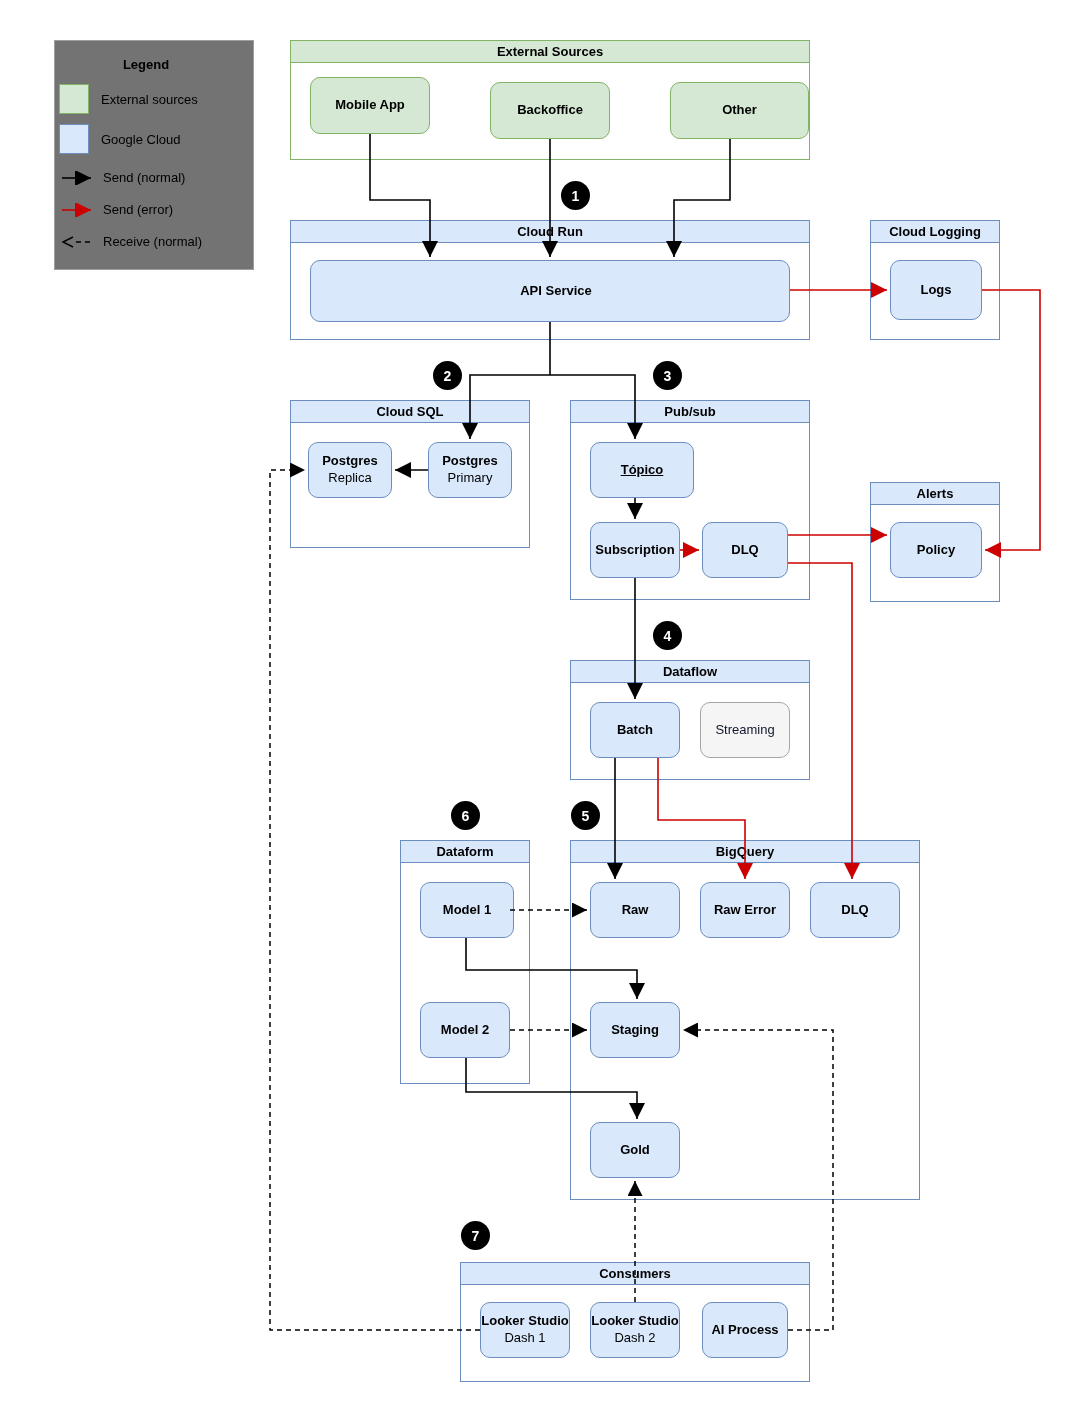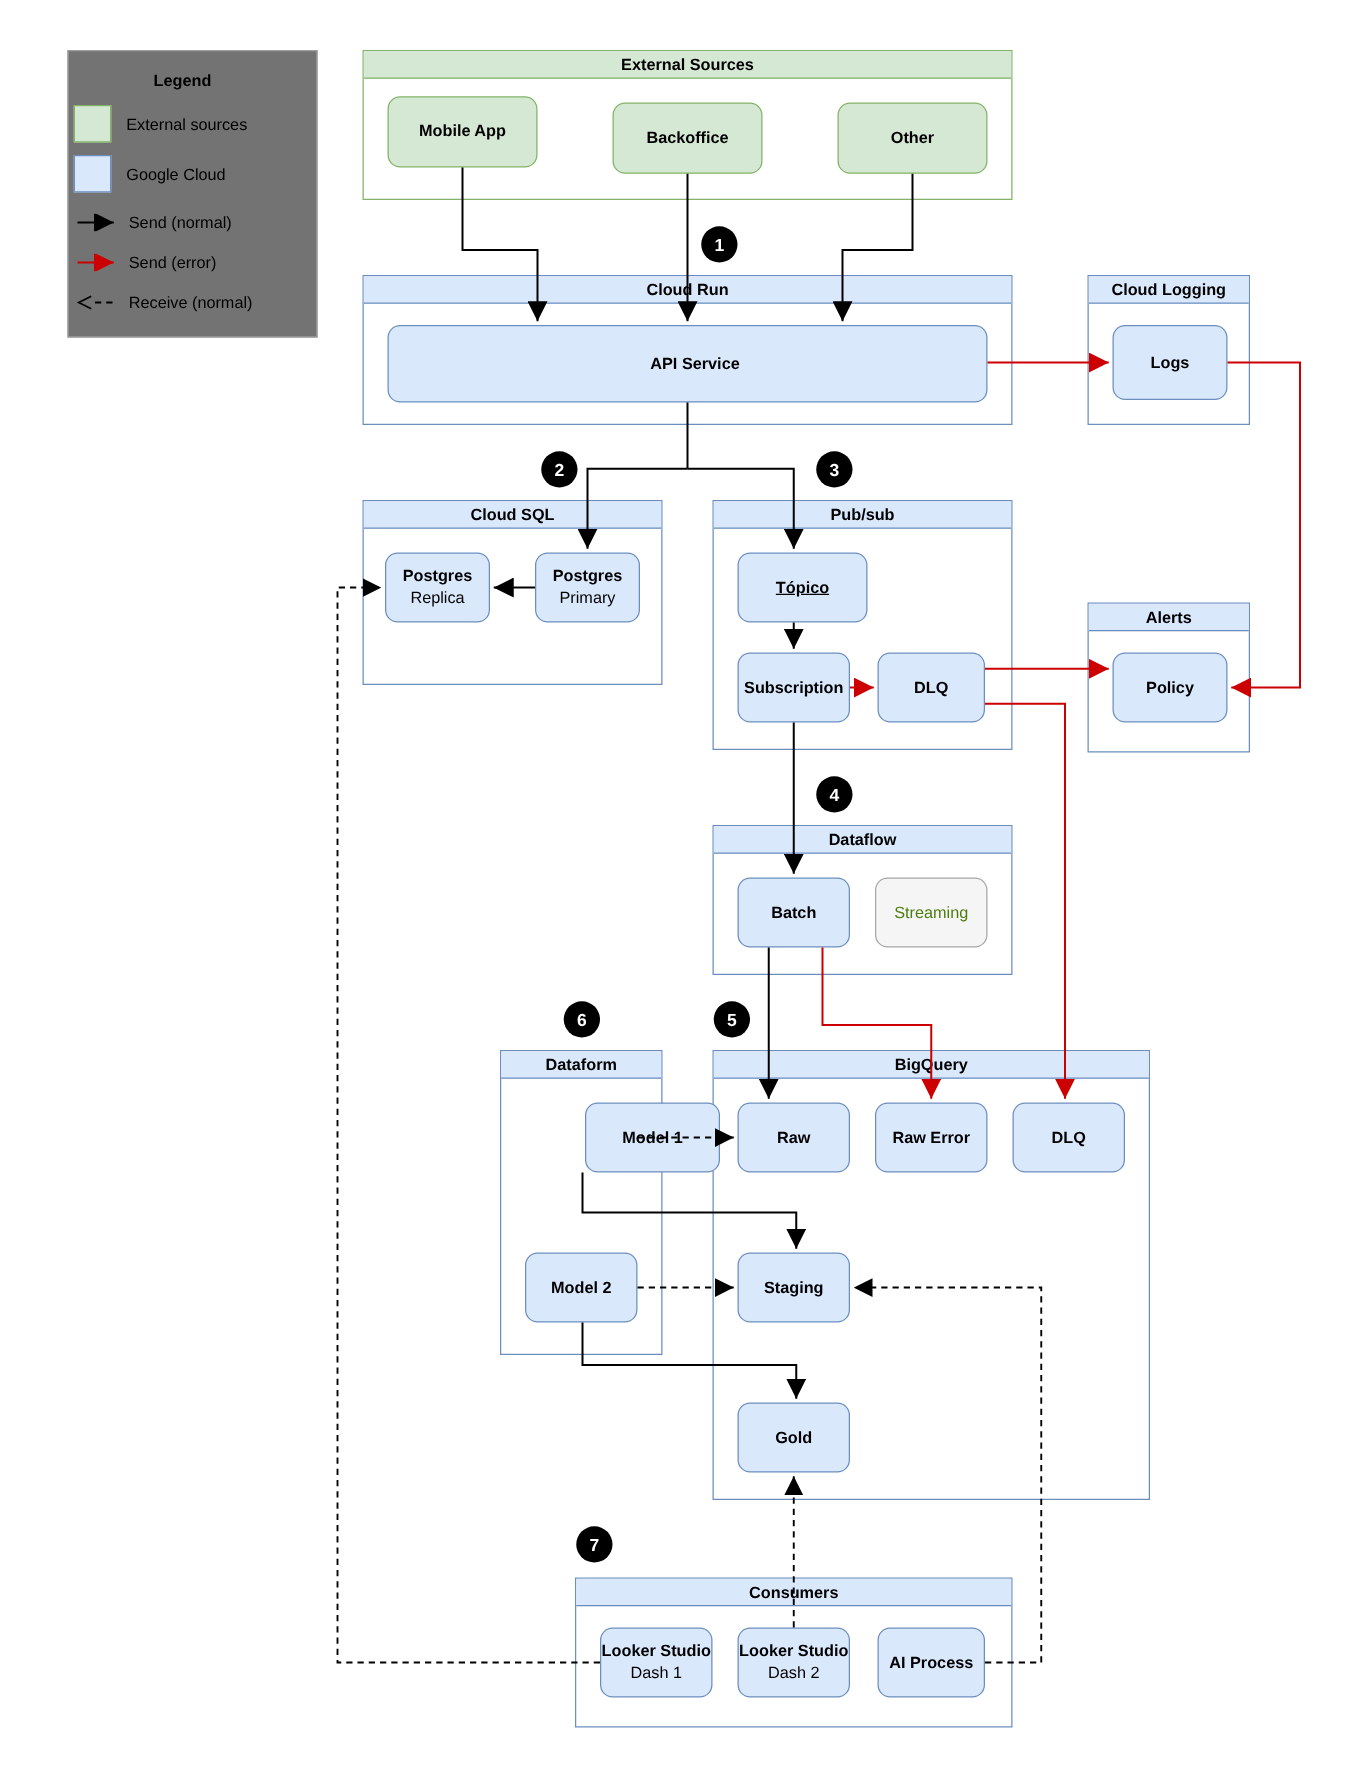--- a/index.html
+++ b/index.html
@@ -19,21 +19,21 @@
   .container.blue .c-header{background:#dae8fc;border-bottom:1.6px solid #6c8ebf;}
   .container.green .c-header{background:#d5e8d4;border-bottom:1.6px solid #82b366;}
   
   .node{
     position:absolute;box-sizing:border-box;border-radius:10px;
     display:flex;flex-direction:column;align-items:center;justify-content:center;
     font-size:13px;font-weight:bold;text-align:center;line-height:1.3;
   }
   .node.blue{background:#dae8fc;border:1.6px solid #6c8ebf;}
   .node.green{background:#d5e8d4;border:1.6px solid #82b366;}
-  .node.gray{background:#f5f5f5;border:1.6px solid #a6a6a6;font-weight:normal;color:#4d7c0f;}
+  .node.gray{background:#f5f5f5;border:1.6px solid #a6a6a6;font-weight:normal;color:#0f172a;}
   .node .sub{font-weight:normal;}
   
   .badge{
     position:absolute;width:29px;height:29px;border-radius:50%;background:#000;
     color:#fff;display:flex;align-items:center;justify-content:center;
     font-size:14px;font-weight:bold;z-index:6;
   }
   
   svg.overlay{position:absolute;left:0;top:0;z-index:5;pointer-events:none;}
   .e-n{stroke:#000000;stroke-width:1.6;fill:none;}
@@ -131,21 +131,21 @@
   <div class="container blue" style="left:460px;top:1262px;width:350px;height:120px;">
     <div class="c-header">Consumers</div>
   </div>
 
   <div class="node green" style="left:310px;top:77px;width:120px;height:57px;">
     <span>Mobile App</span>
   </div>
   <div class="node green" style="left:490px;top:82px;width:120px;height:57px;">
     <span>Backoffice</span>
   </div>
-  <div class="node green" style="left:670px;top:82px;width:120px;height:57px;">
+  <div class="node green" style="left:670px;top:82px;width:139px;height:57px;">
     <span>Other</span>
   </div>
 
   <div class="node blue" style="left:310px;top:260px;width:480px;height:62px;padding-left:12px;">
     <span>API Service</span>
   </div>
   <div class="node blue" style="left:890px;top:260px;width:92px;height:60px;">
     <span>Logs</span>
   </div>
 
@@ -172,21 +172,21 @@
     <span>Policy</span>
   </div>
 
   <div class="node blue" style="left:590px;top:702px;width:90px;height:56px;">
     <span>Batch</span>
   </div>
   <div class="node gray" style="left:700px;top:702px;width:90px;height:56px;">
     <span>Streaming</span>
   </div>
 
-  <div class="node blue" style="left:420px;top:882px;width:108px;height:56px;margin-left:48px;">
+  <div class="node blue" style="left:420px;top:882px;width:94px;height:56px;">
     <span>Model 1</span>
   </div>
   <div class="node blue" style="left:420px;top:1002px;width:90px;height:56px;">
     <span>Model 2</span>
   </div>
 
   <div class="node blue" style="left:590px;top:882px;width:90px;height:56px;">
     <span>Raw</span>
   </div>
   <div class="node blue" style="left:700px;top:882px;width:90px;height:56px;">

